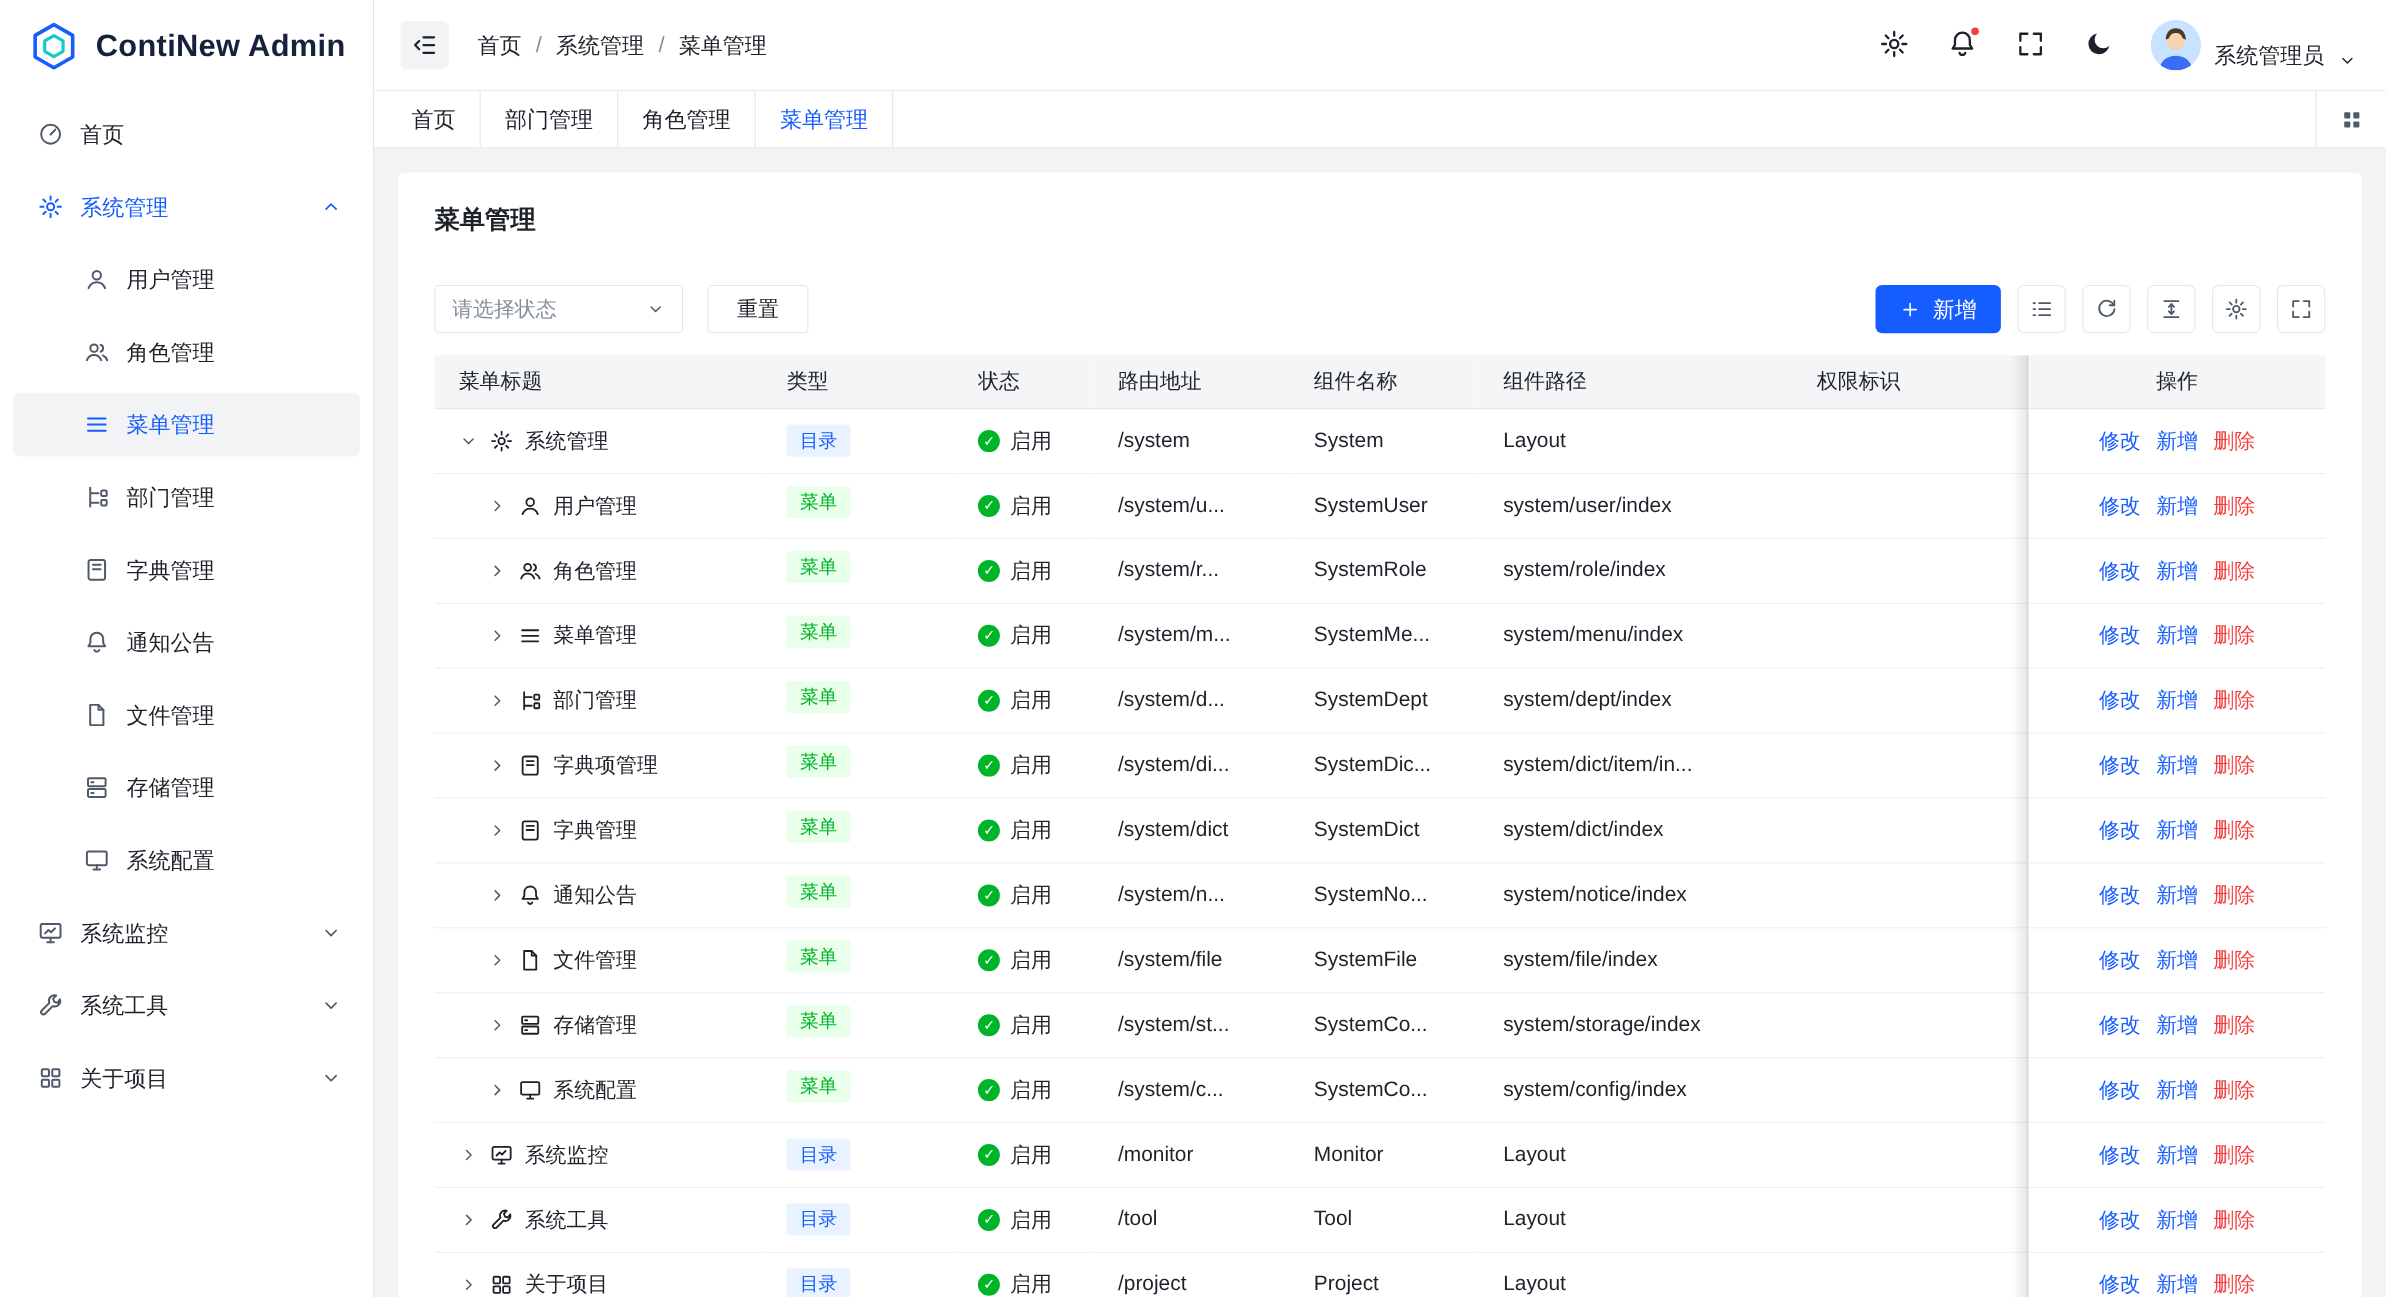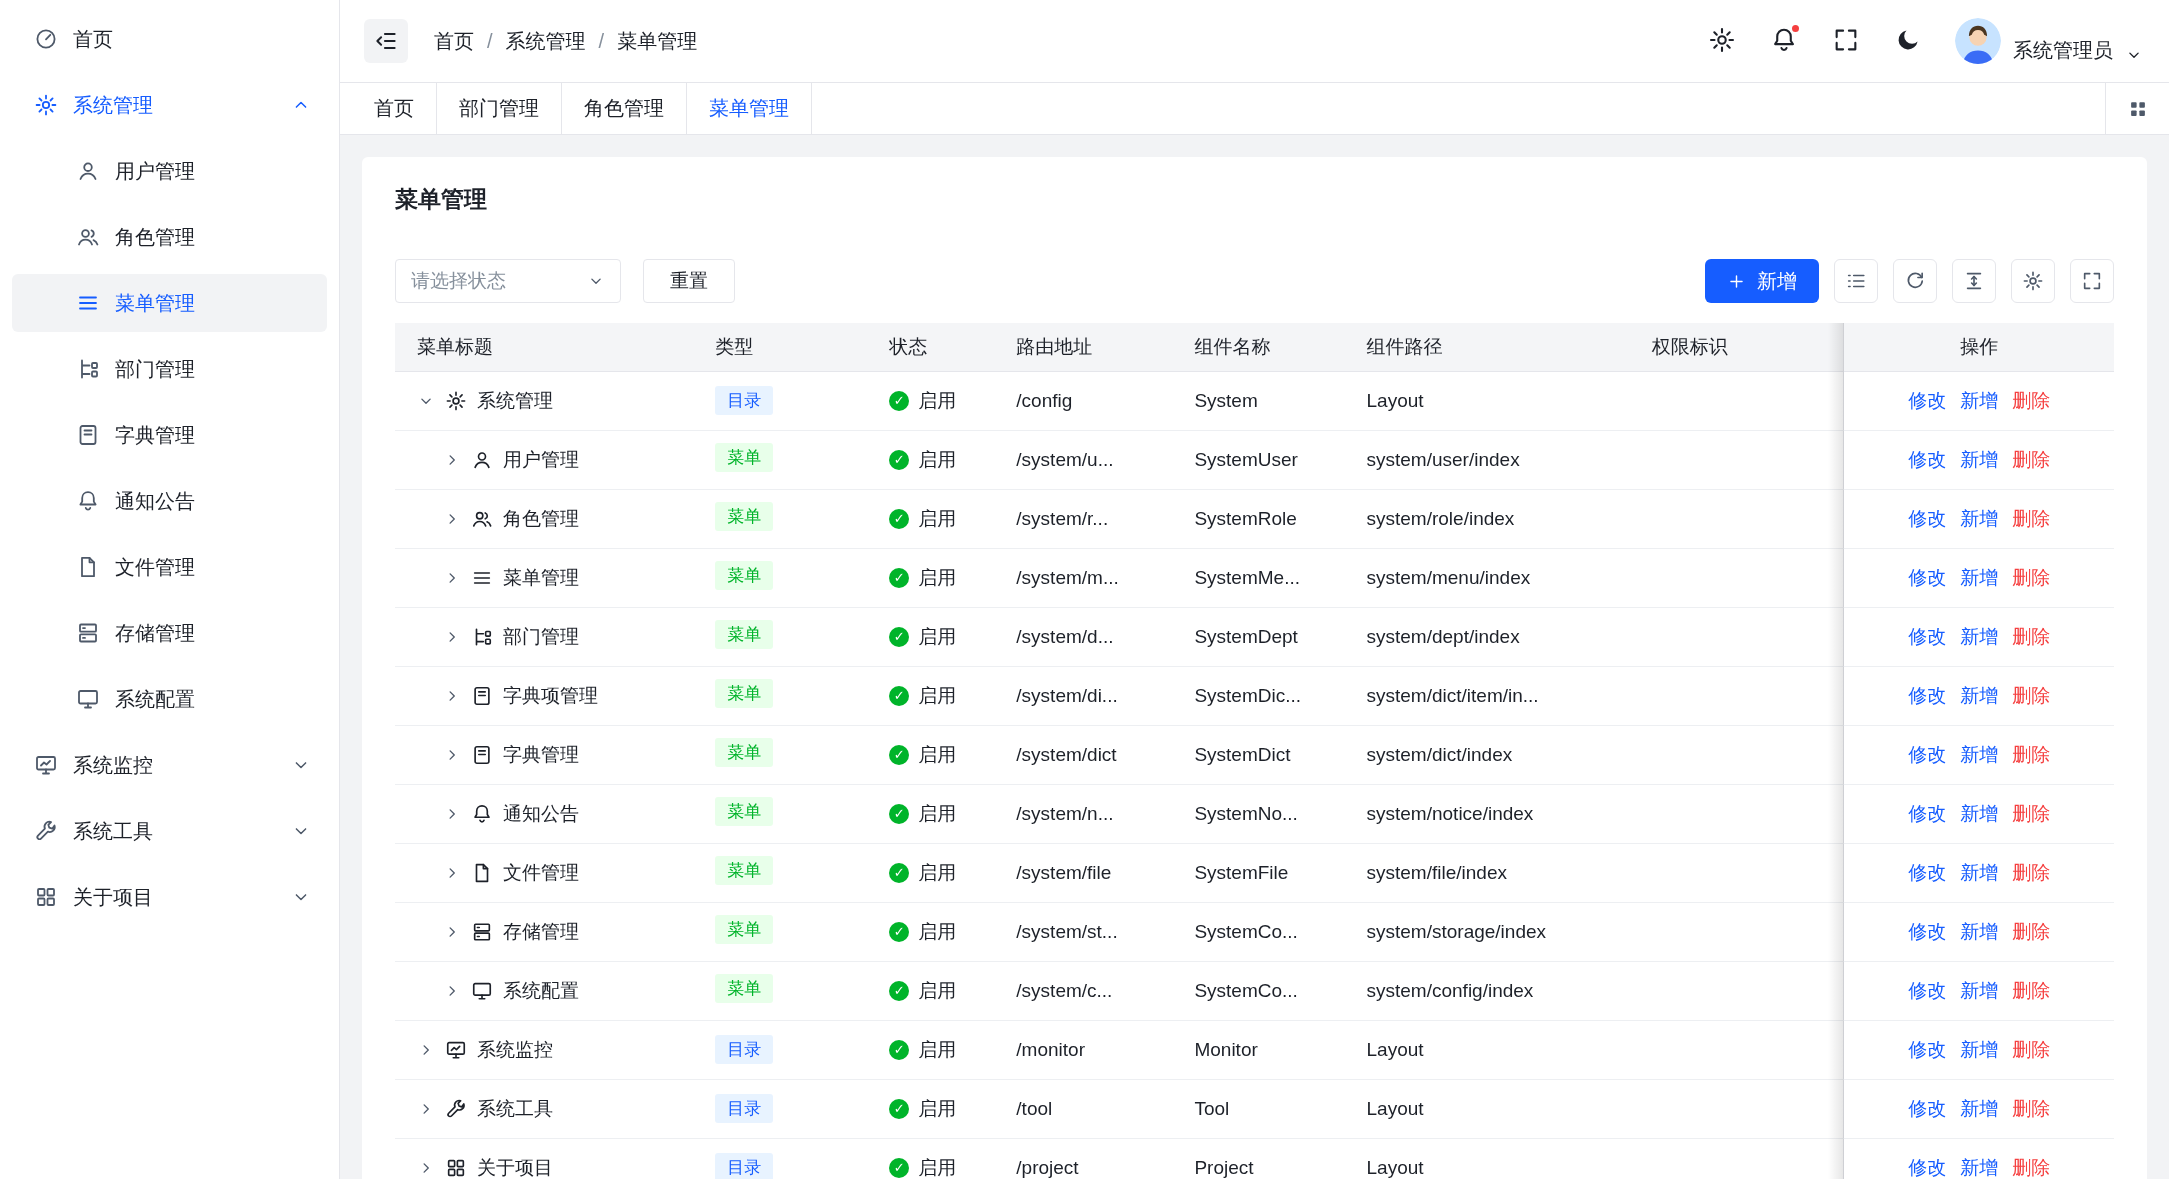--- a/index.html
+++ b/index.html
@@ -106,20 +106,29 @@
   .link{cursor:pointer}
   .link.blue{color:var(--primary,#165DFF)}
   .link.red{color:var(--danger,#F53F3F)}
 </style>
 </head>
 <body>
 
 <div class="app">
 
   <aside class="sidebar">
+    <div class="logo-row">
+      <span class="icon logo-icon">
+          <svg viewBox="0 0 48 48" width="100%" height="100%" fill="none">
+            <path d="M24 3.5L41.8 13.7v20.6L24 44.5 6.2 34.3V13.7z" stroke="#165DFF" stroke-width="3.4" stroke-linejoin="round"></path>
+            <path d="M24 14l8.7 5v10l-8.7 5-8.7-5V19z" stroke="#14C9C9" stroke-width="3" stroke-linejoin="round"></path>
+          </svg>
+        </span>
+      <span class="app-title">ContiNew Admin</span>
+    </div>
     <nav class="menu">
  <div class="menu-item   ">
    <span class="icon m-icon">
             <svg viewBox="0 0 24 24" width="100%" height="100%" fill="none" stroke="currentColor" stroke-width="1.8" stroke-linecap="round" stroke-linejoin="round">
               <circle cx="12" cy="12" r="8.6"></circle>
               <path d="M12 12.3l4.3-4.5"></path>
             </svg>
           </span>
    <span class="menu-label">首页</span>
 
@@ -466,21 +475,21 @@
     <span class="tlabel">系统管理</span>
                     </div>
                   </td>
   <td class="c1"><span class="badge dir">目录</span></td>
   <td class="c2">
                     <div class="status">
                       <span class="sdot">✓</span>
                       <span>启用</span>
                     </div>
                   </td>
-  <td class="c3">/config</td>
+  <td class="c3">/system</td>
   <td class="c4">System</td>
   <td class="c5">Layout</td>
   <td class="c6"></td>
   <td class="c7 pinned">
                     <div class="actions">
                       <span class="link blue">修改</span>
                       <span class="link blue">新增</span>
                       <span class="link red">删除</span>
                     </div>
                   </td>

